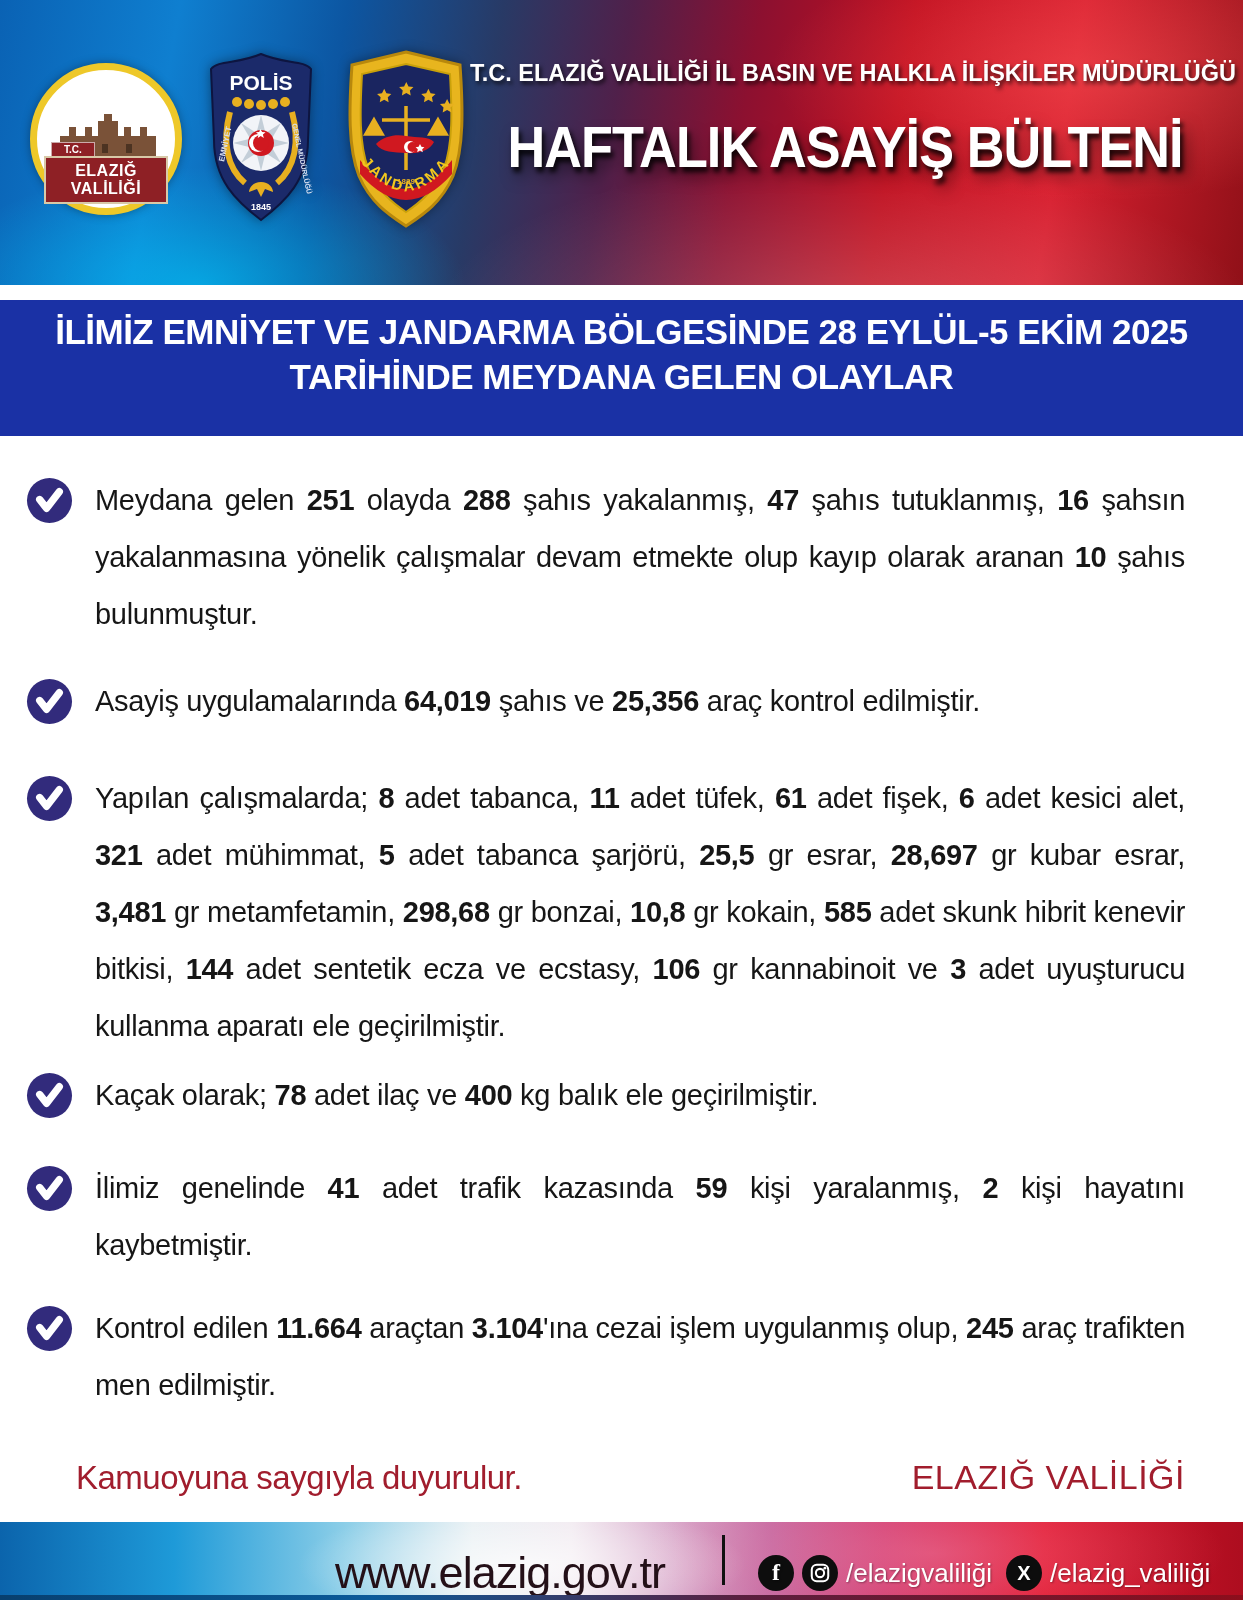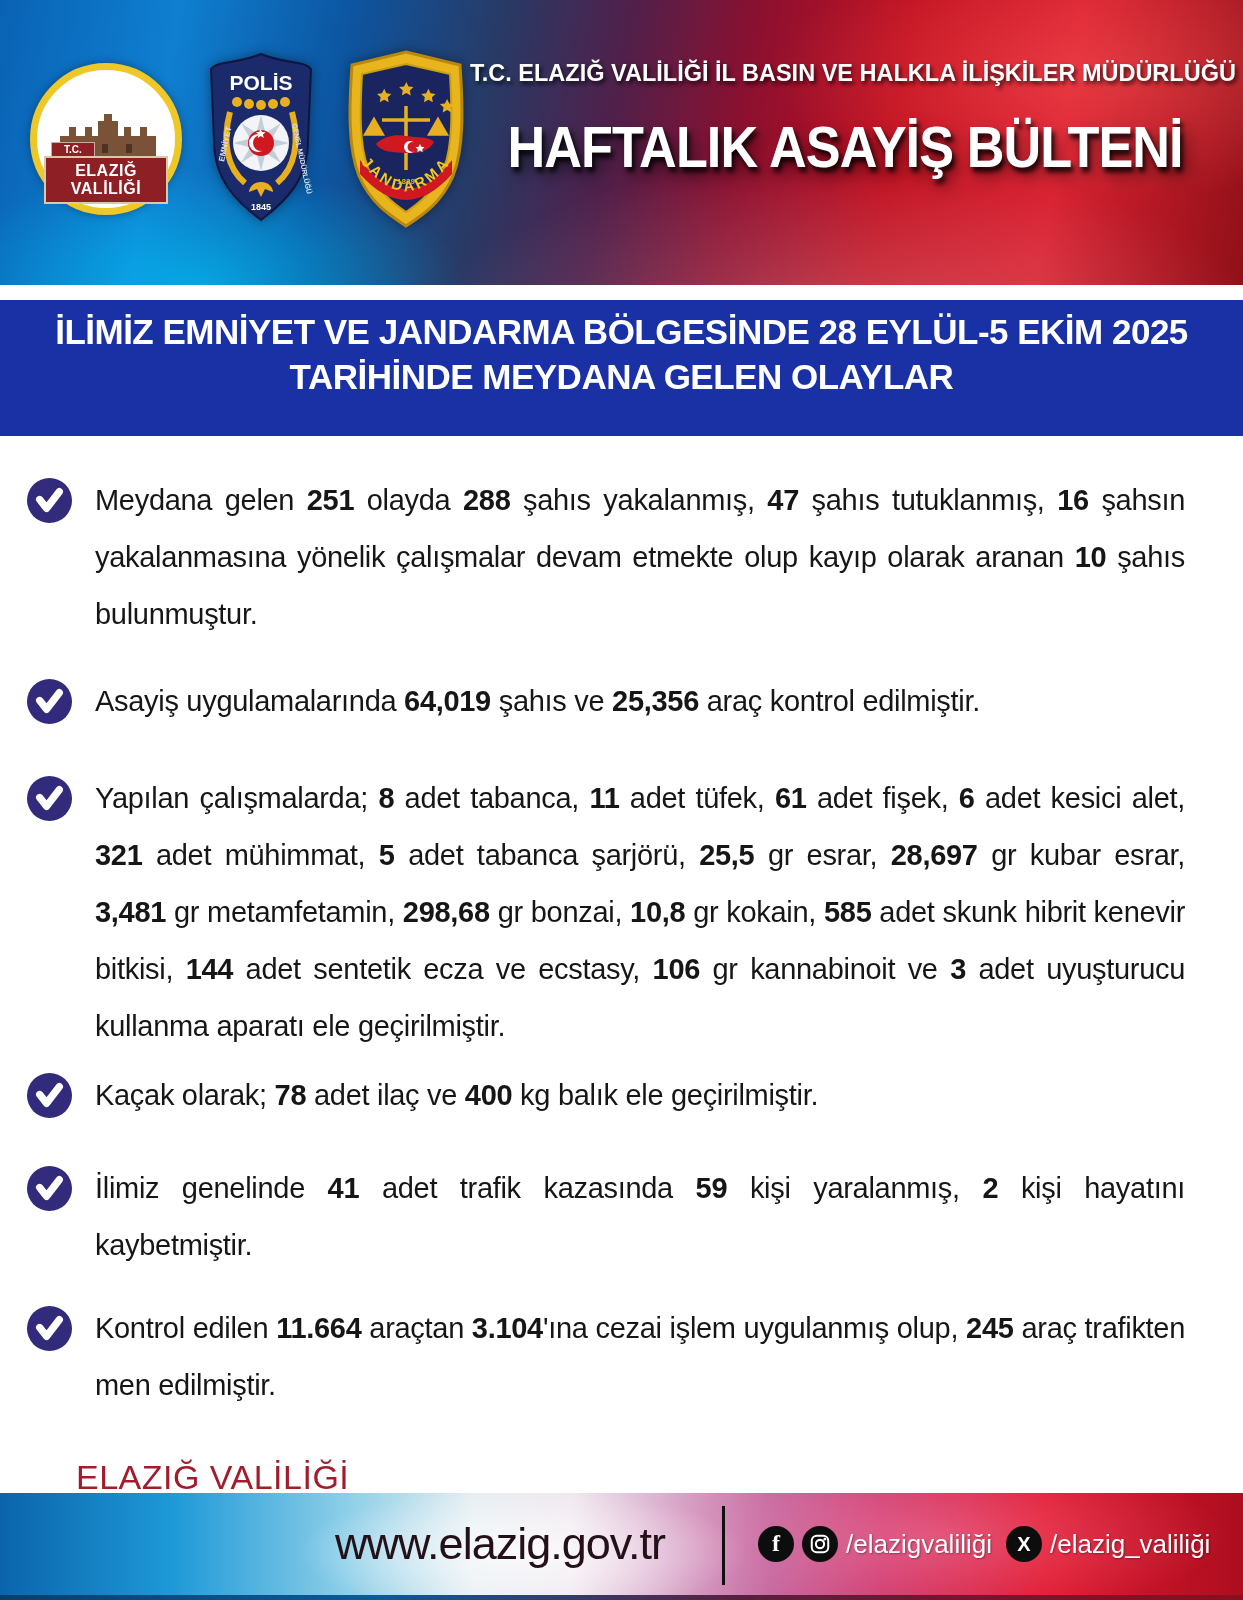--- a/index.html
+++ b/index.html
@@ -74,21 +74,21 @@
 
   .closing {
     display:flex; justify-content:space-between; align-items:baseline;
     margin-top:44px; padding-left:50px; color:#a11d2d;
   }
   .closing-left { font-size:33px; letter-spacing:-0.5px; }
   .closing-right { font-size:34px; letter-spacing:0.5px; }
 
   
   .footer {
-    position:absolute; left:0; right:0; bottom:0; height:107px;
+    position:absolute; left:0; right:0; bottom:0; height:78px;
     background:
       radial-gradient(ellipse 320px 90px at 42% 55%, rgba(255,255,255,0.75), transparent 70%),
       radial-gradient(ellipse 420px 120px at 75% 40%, rgba(255,160,190,0.35), transparent 70%),
       linear-gradient(90deg,#0b64ac 0%,#1e9ad8 14%,#8ecfe8 28%,#e6eef2 38%,#f0e8ef 46%,#d9aacb 54%,#c468a0 62%,#cf3a6e 71%,#e0182f 84%,#ad0d1f 100%);
   }
   .footer::after {
     content:""; position:absolute; left:0; right:0; bottom:0; height:5px;
     background:linear-gradient(90deg,#083f6e 0%,#0a5a9a 30%,#5a1f3e 60%,#8c0e1c 100%);
   }
   .site {
@@ -247,20 +247,21 @@
 
     <div class="bullet mb6">
       <svg class="check-icon" viewBox="0 0 48 48">
           <circle cx="24" cy="24" r="23" fill="#322b7c"></circle>
           <path d="M14 23 L21 32 L34 15" stroke="#ffffff" stroke-width="7.5" fill="none" stroke-linecap="round" stroke-linejoin="round"></path>
         </svg>
       <div class="bullet-text"><span>Kontrol edilen </span><b>11.664</b><span> araçtan </span><b>3.104</b><span>'ına cezai işlem uygulanmış olup, </span><b>245</b><span> araç trafikten men edilmiştir.</span></div>
     </div>
 
     <div class="closing">
+      <div class="closing-left">Kamuoyuna saygıyla duyurulur.</div>
       <div class="closing-right">ELAZIĞ VALİLİĞİ</div>
     </div>
   </div>
 
   <div class="footer">
     <div class="site">www.elazig.gov.tr</div>
     <div class="divider"></div>
     <div class="social">
       <div class="icon-circle">
           <span class="fb-glyph">f</span>

